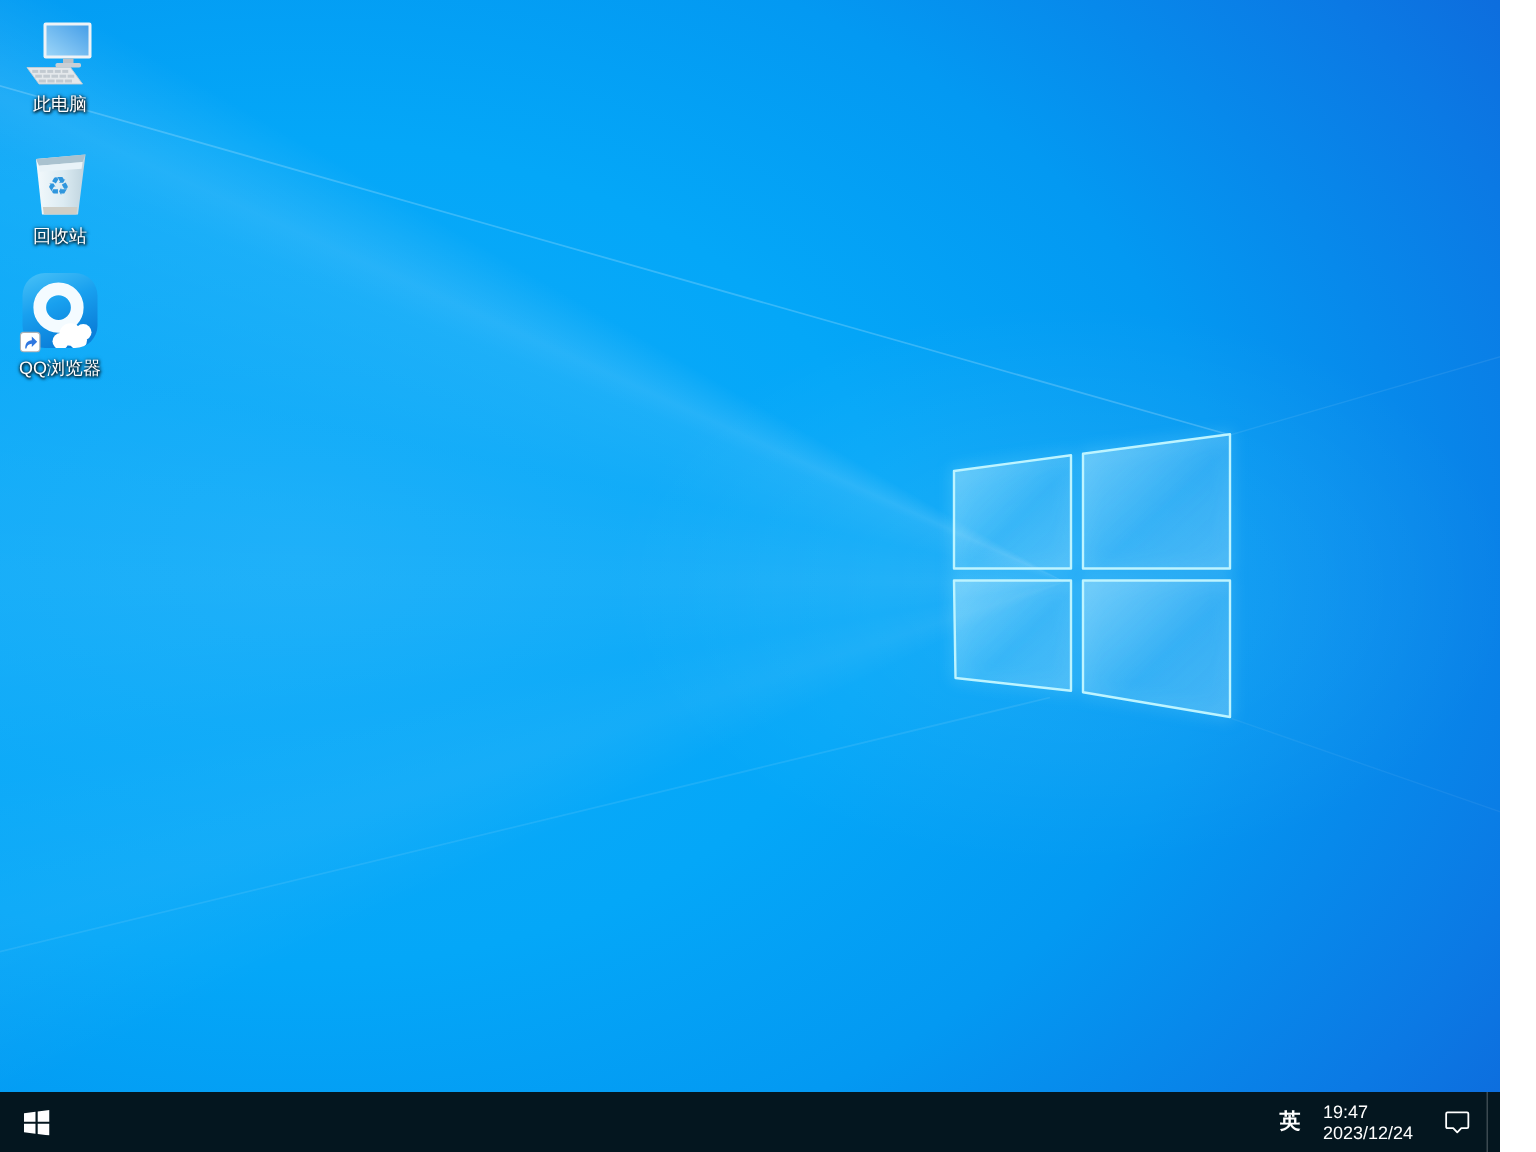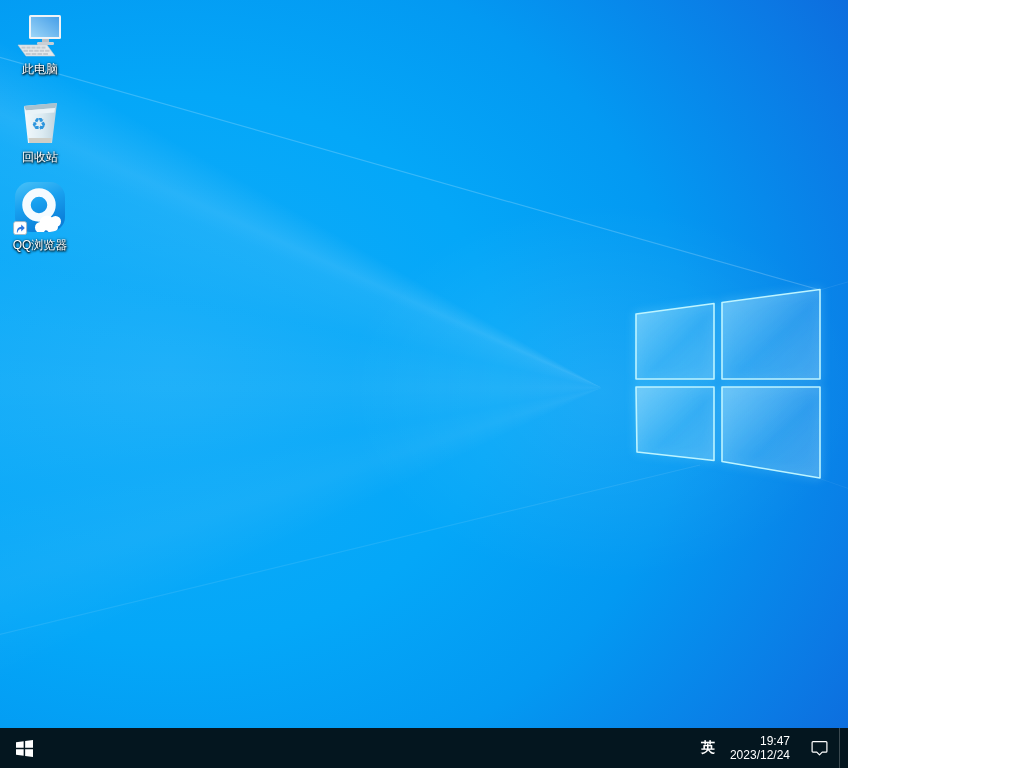--- a/index.html
+++ b/index.html
@@ -1,21 +1,21 @@
 <!DOCTYPE html>
 <html><head>
 <meta charset="utf-8">
 <style>
   html,body{margin:0;padding:0;}
   body{
     width:1024px;height:768px;overflow:hidden;
     font-family:"Liberation Sans","DejaVu Sans",sans-serif;
     -webkit-font-smoothing:antialiased;
   }
-  .screen{position:relative;width:848px;height:768px;background:#0b6fe0;}
+  .screen{position:relative;width:1000px;height:768px;background:#0b6fe0;}
 
   
   .wallpaper{
     position:absolute;inset:0;
     background:
       radial-gradient(42% 34% at 71% 51%, rgba(255,255,255,0.10), rgba(255,255,255,0) 72%),
       conic-gradient(from 0deg at 71% 50.5%,
         rgba(255,255,255,0) 244deg,
         rgba(255,255,255,0.05) 252deg,
         rgba(255,255,255,0.025) 260deg,
@@ -50,21 +50,21 @@
 
   
   .taskbar{
     position:absolute;left:0;right:0;bottom:0;height:40px;
     background:#04161f;display:flex;align-items:stretch;color:#fff;
   }
   .start-btn{width:48px;display:flex;align-items:center;justify-content:center;}
   .tray{margin-left:auto;display:flex;align-items:stretch;}
   .ime{display:flex;align-items:center;padding:0 10px;font-size:14px;font-weight:bold;}
   .clock{
-    display:flex;flex-direction:column;justify-content:center;align-items:flex-end;
+    display:flex;flex-direction:column;justify-content:center;align-items:flex-start;
     padding:0 9px 0 5px;font-size:12px;line-height:14px;text-align:center;
   }
   .action-btn{width:40px;display:flex;align-items:center;justify-content:center;}
   .show-desktop{width:8px;border-left:1px solid rgba(255,255,255,0.22);}
 </style>
 </head>
 <body>
 
 <div class="screen">
 

